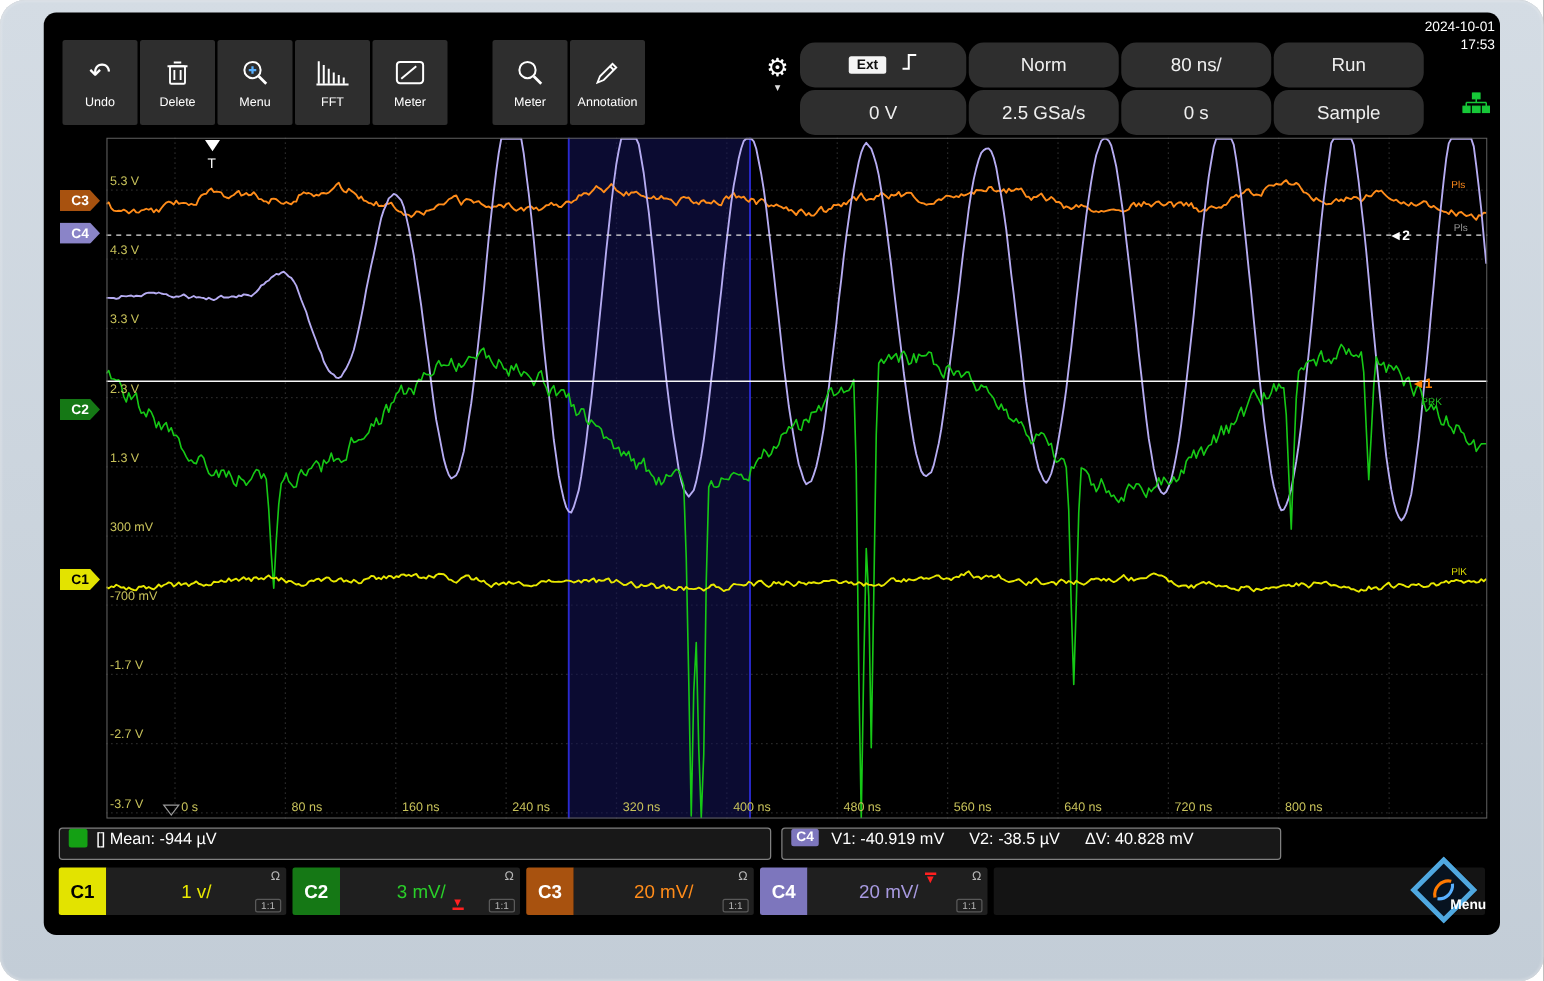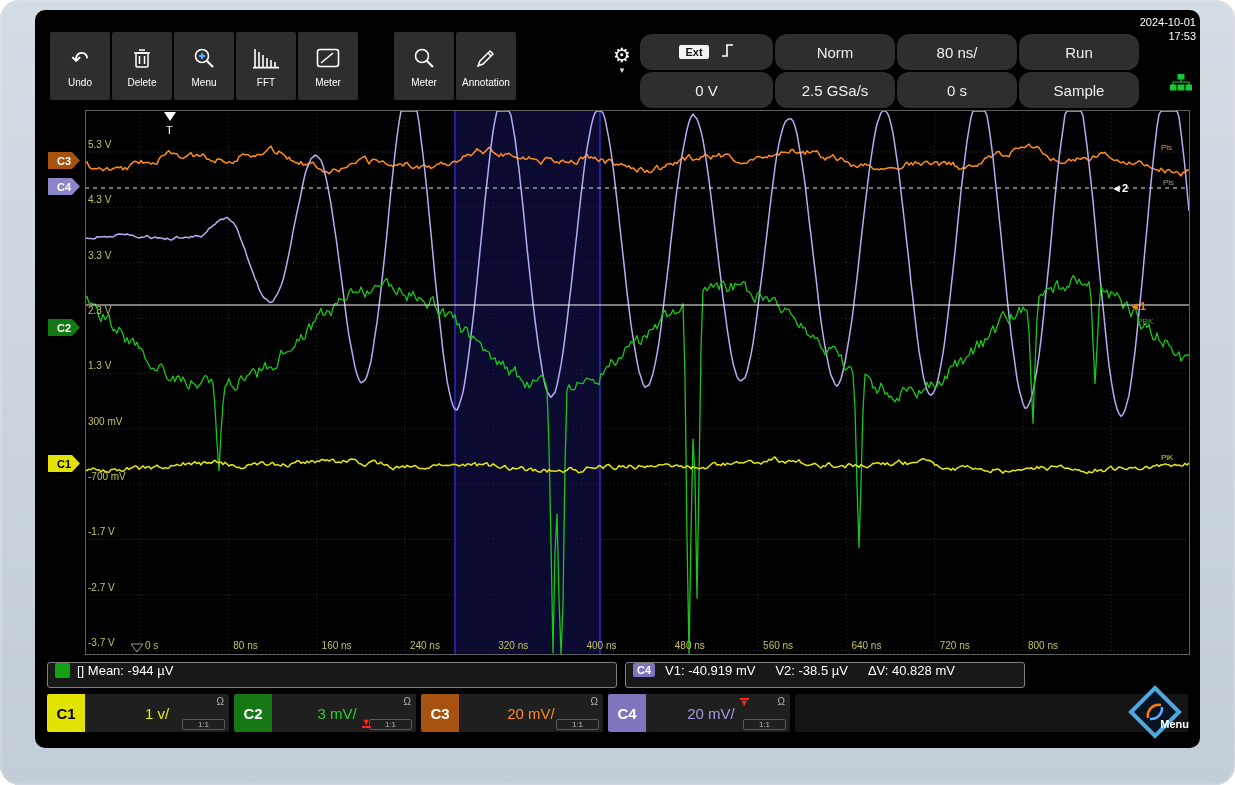--- a/index.html
+++ b/index.html
@@ -43,21 +43,21 @@
   .mbox2 .val{margin-right:20px;white-space:nowrap;}
   .meas-src{width:15px;height:15px;border-radius:2px;flex:none;}
   .c4badge{color:#fff;font-size:11px;font-weight:bold;padding:1px 4px;border-radius:2px;margin-right:10px;}
 
   
   .chbar{position:absolute;left:12px;top:684px;right:12px;height:38px;display:flex;gap:5px;}
   .ch-cell{display:flex;cursor:pointer;}
   .ch-badge{width:38px;display:flex;align-items:center;justify-content:center;font-size:15px;font-weight:bold;border-radius:2px 0 0 2px;}
   .ch-val{width:144px;background:#1f1f1f;position:relative;display:flex;align-items:center;justify-content:center;font-size:15px;border-radius:0 2px 2px 0;}
   .ohm{position:absolute;right:5px;top:2px;font-size:10px;color:#b8b8b8;}
-  .ratio{position:absolute;right:4px;bottom:2px;font-size:8px;color:#b8b8b8;border:1px solid #5a5a5a;border-radius:2px;padding:0 15px;}
+  .ratio{position:absolute;right:4px;bottom:2px;font-size:8px;color:#b8b8b8;border:1px solid #5a5a5a;border-radius:2px;padding:0 4px;}
   .mk{font-size:9px;color:#ff2020;margin-left:5px;line-height:7px;}
   .mk.down{align-self:flex-end;margin-bottom:4px;border-bottom:2px solid #ff2020;}
   .mk.up{align-self:flex-start;margin-top:4px;border-top:2px solid #ff2020;}
   .ch-filler{flex:1;background:#141414;border-radius:2px;}
 
   
   .menu{position:absolute;right:8px;bottom:3px;width:80px;height:60px;cursor:pointer;z-index:5;}
   .menu svg{position:absolute;right:10px;top:0;}
   .menu-label{position:absolute;right:3px;bottom:15px;color:#fff;font-size:11px;font-weight:bold;}
 </style>

